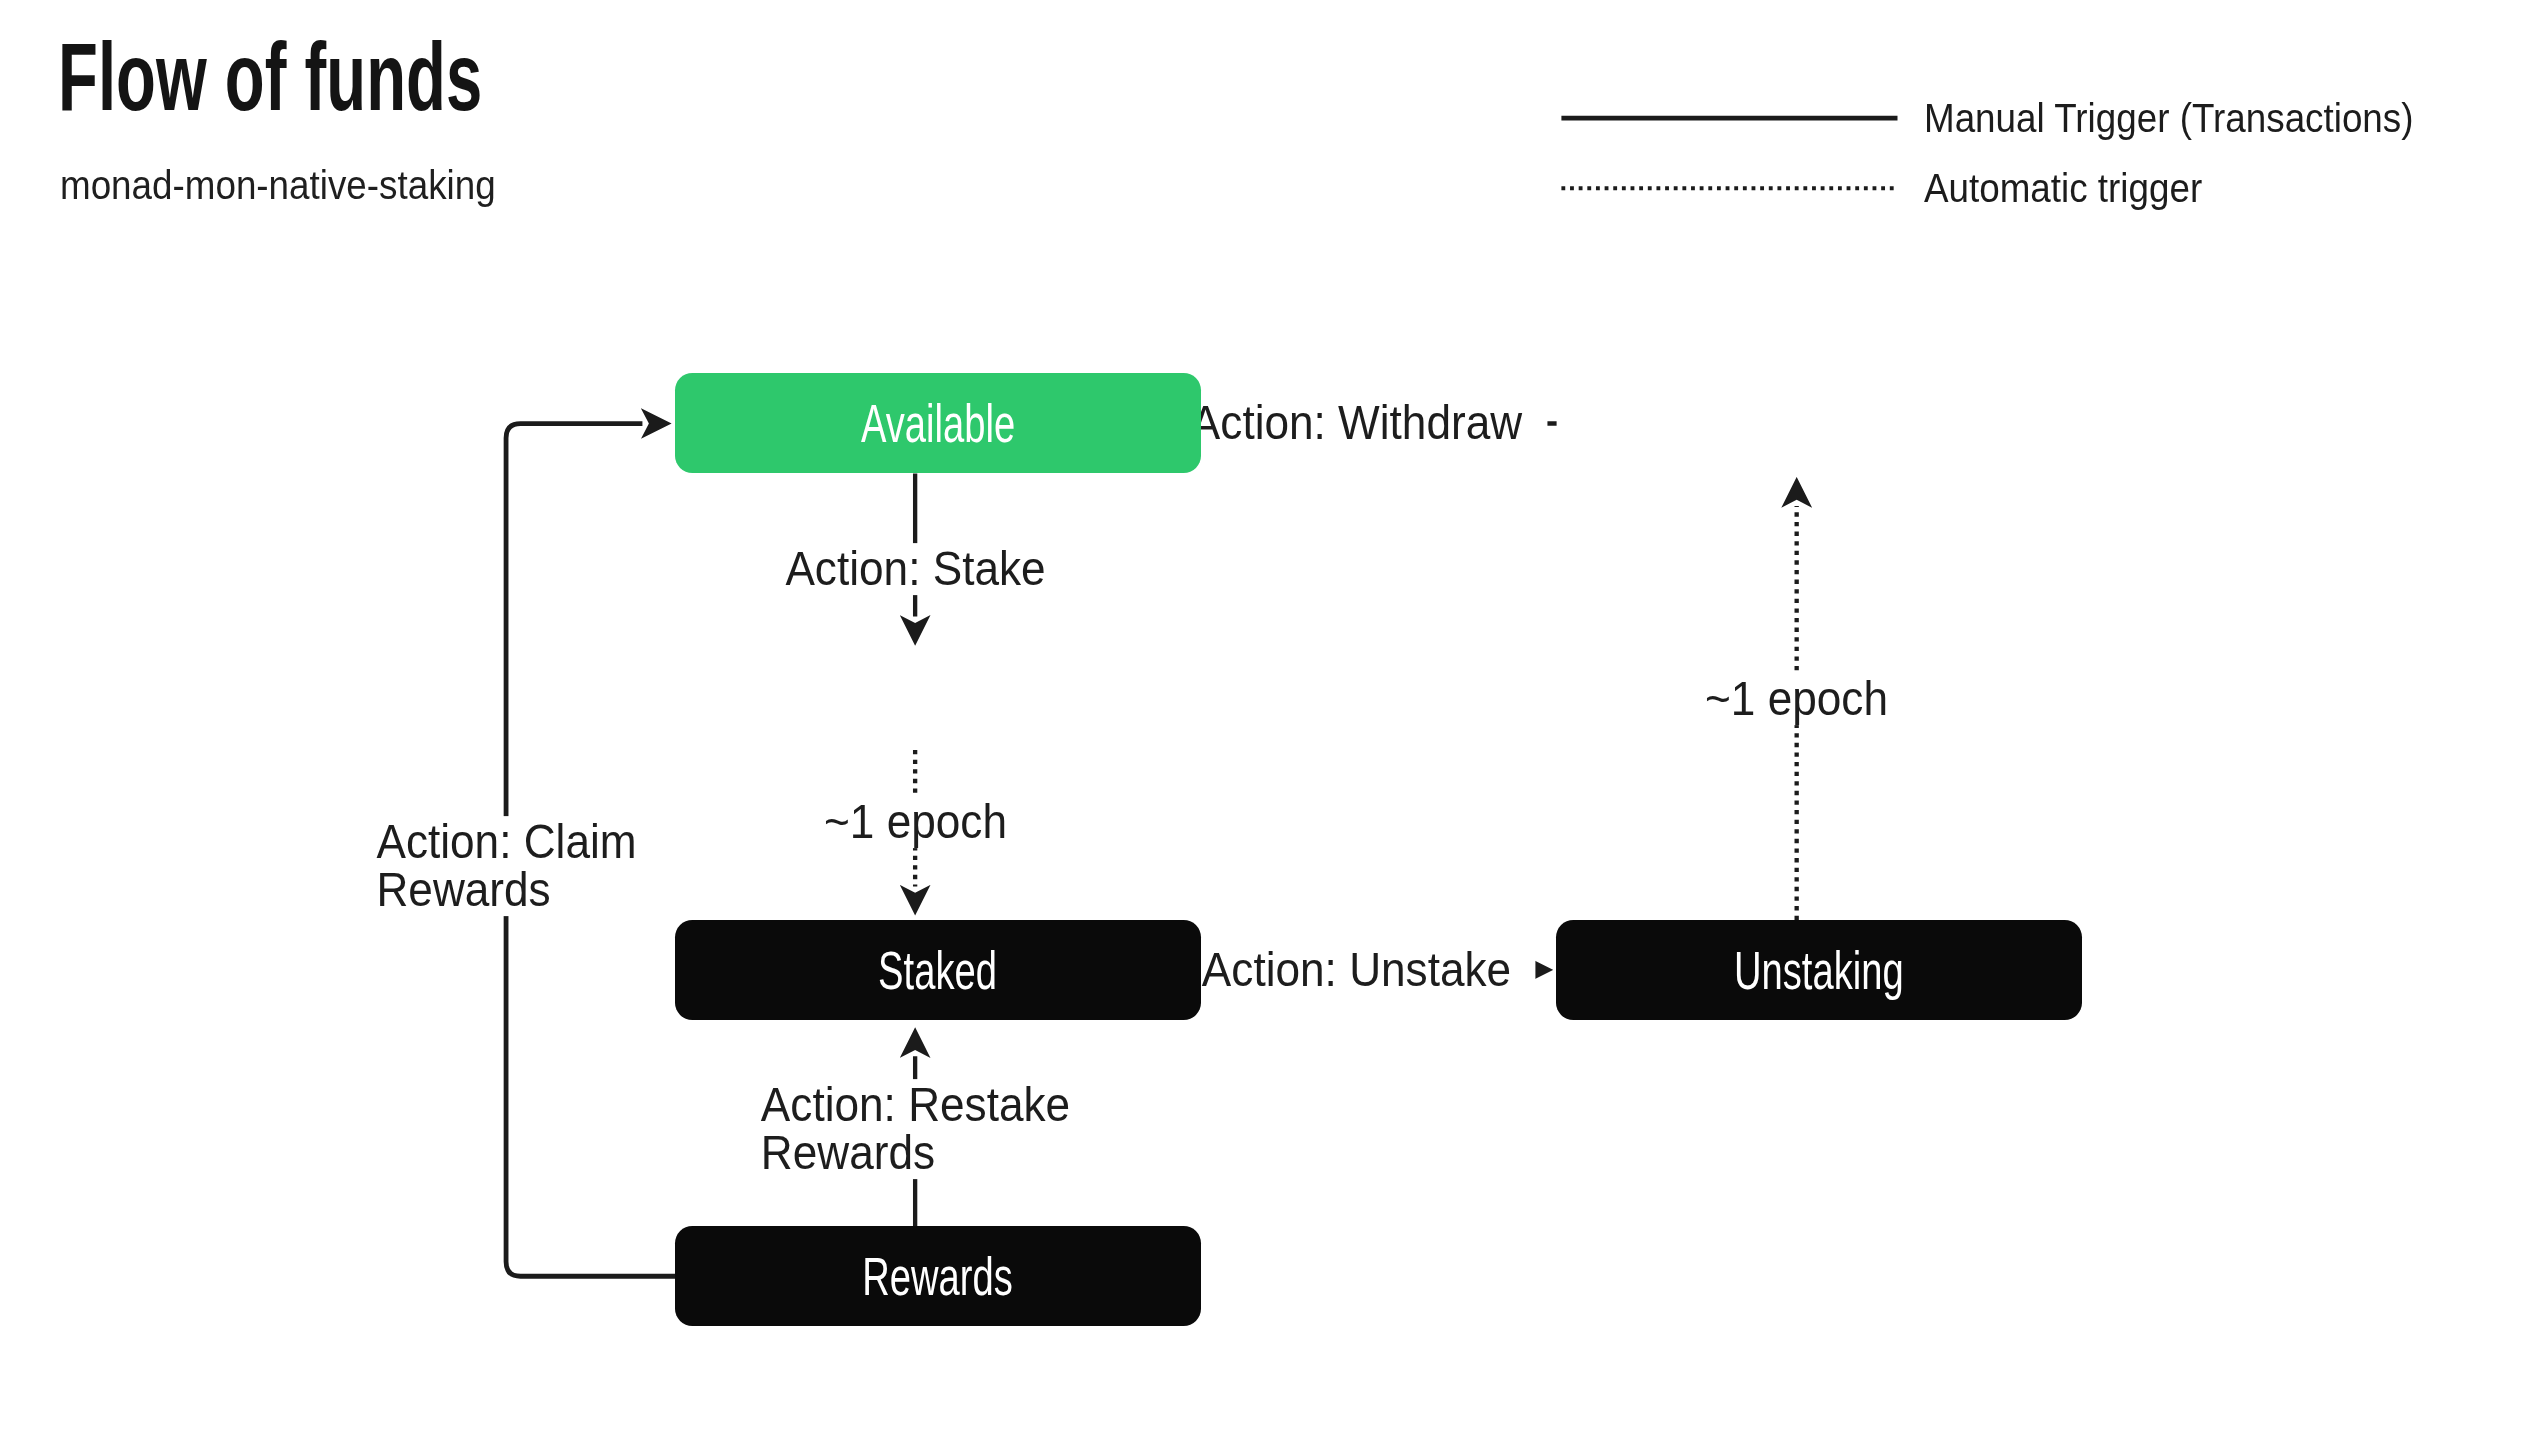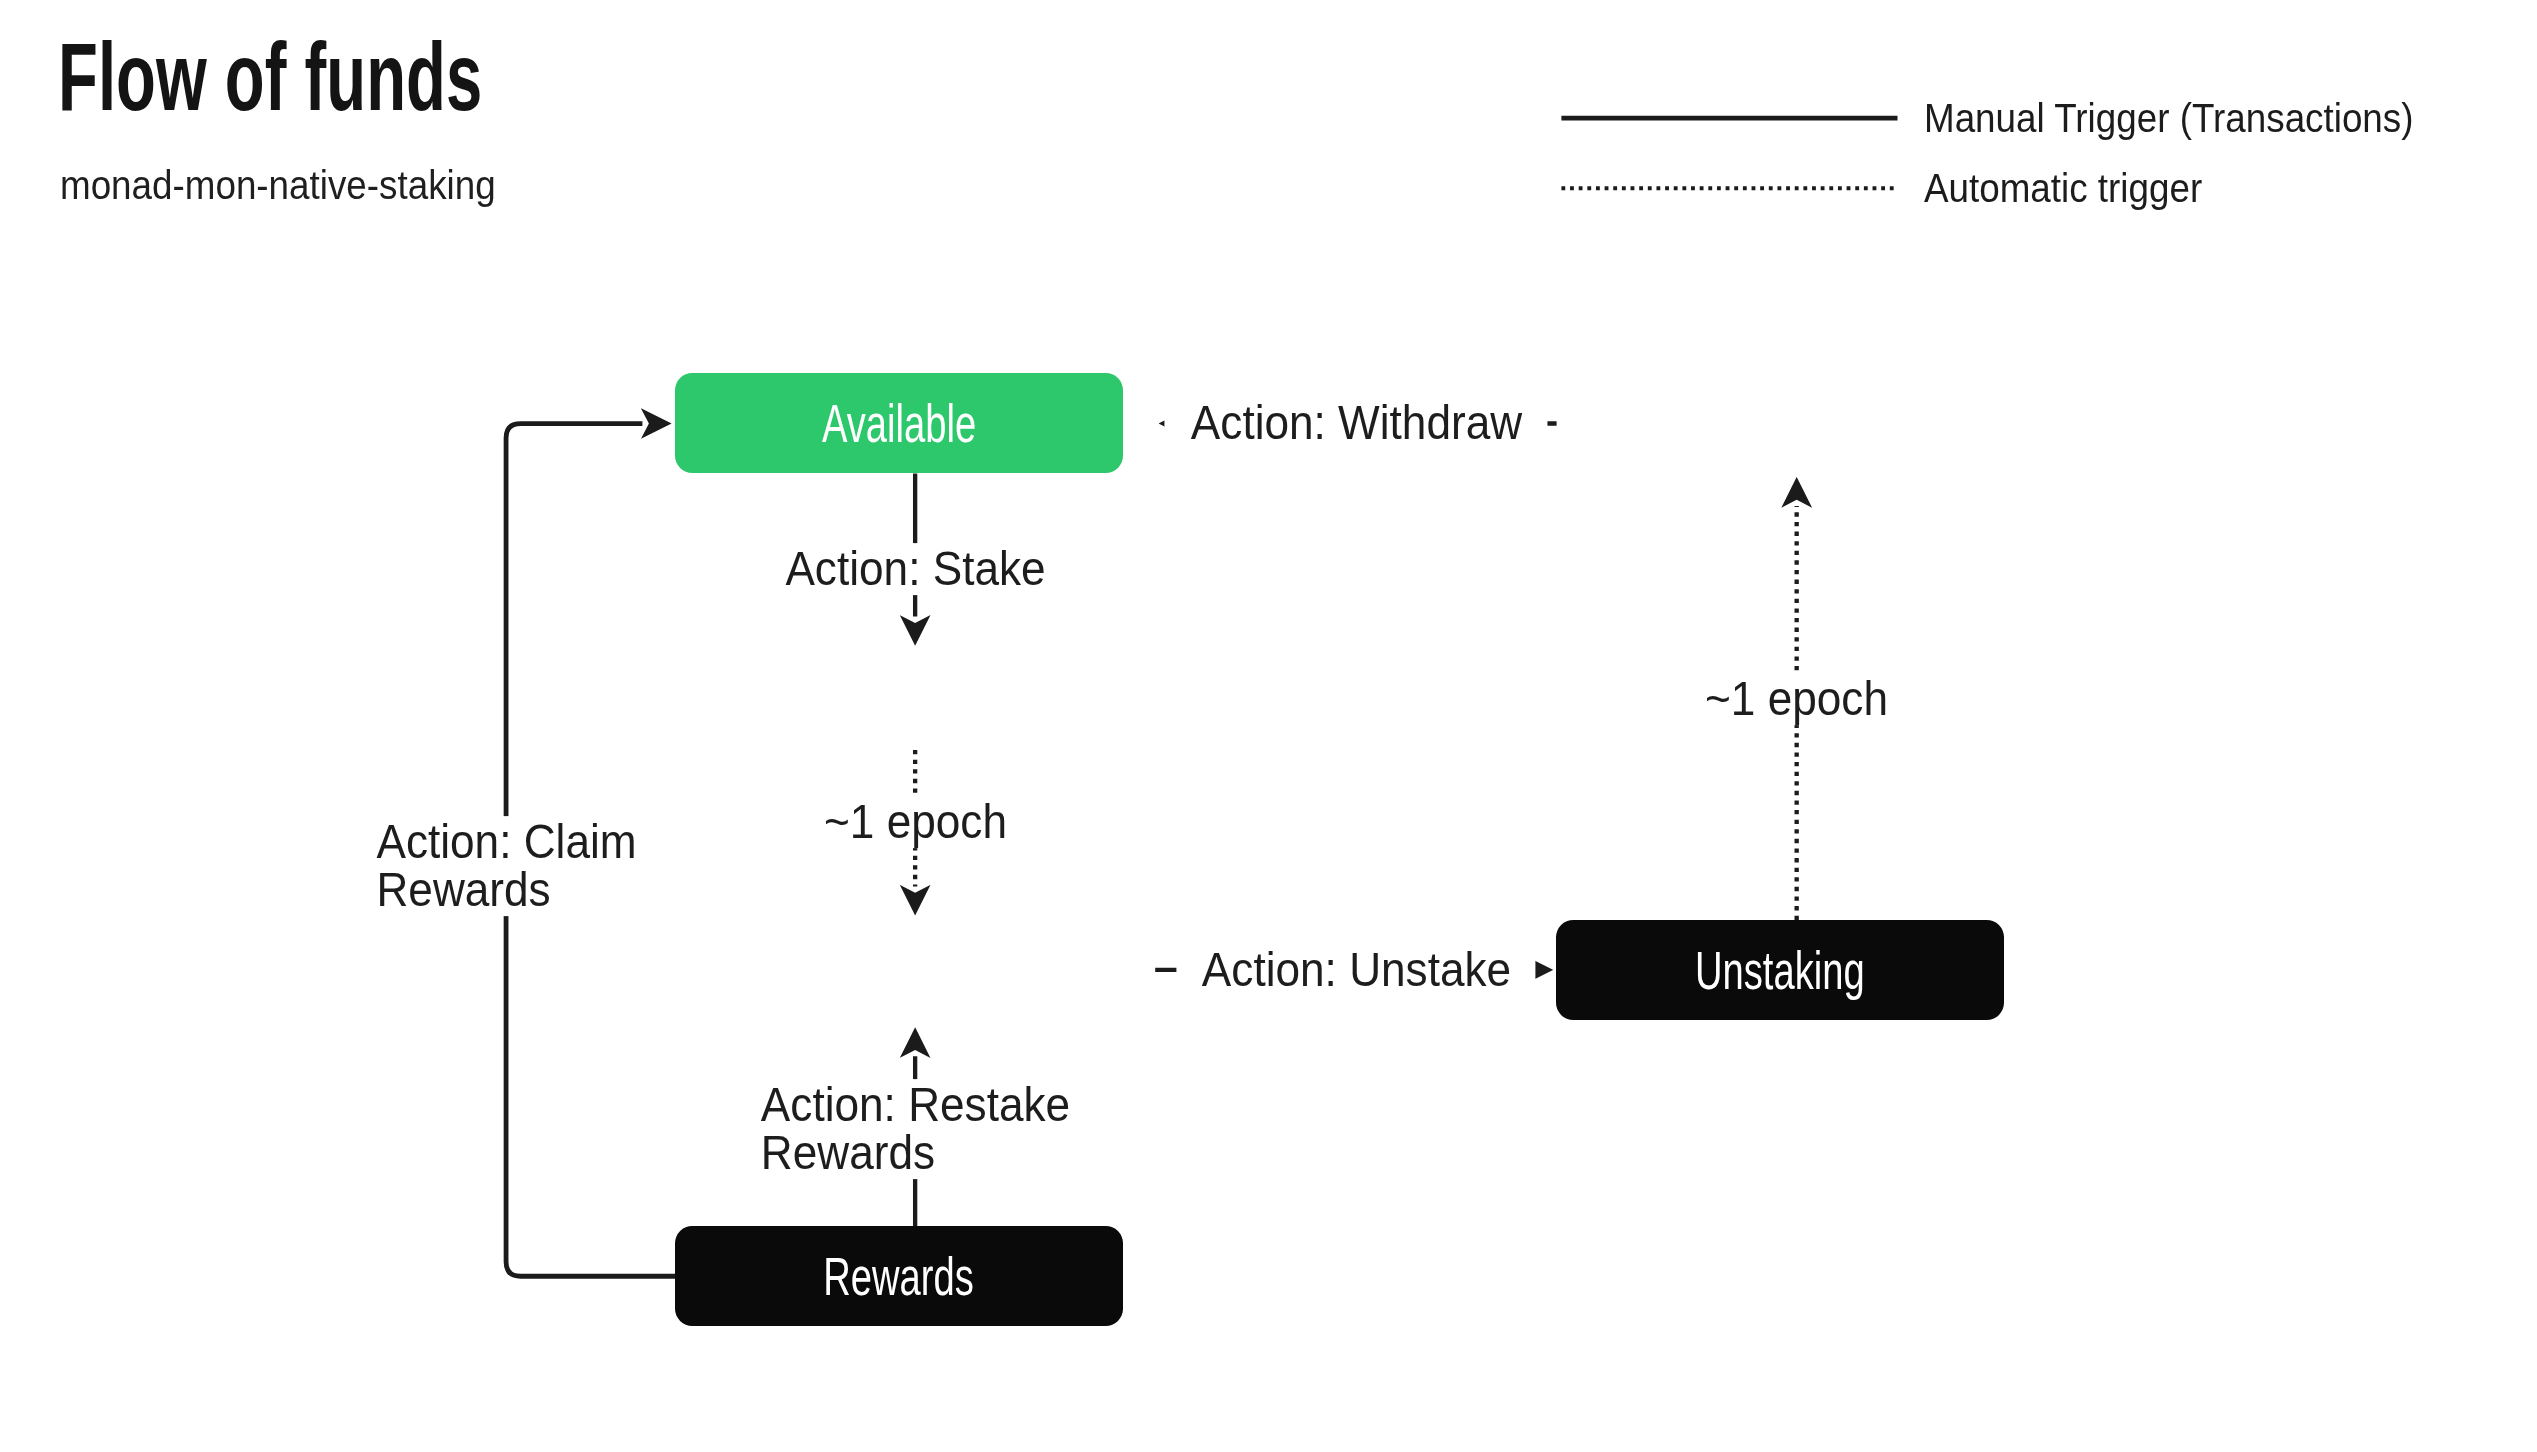--- a/index.html
+++ b/index.html
@@ -40,21 +40,21 @@
   svg.edges{position:absolute;left:0;top:0;width:2538px;height:1453px;}
   .edge{stroke:var(--line);fill:none;stroke-width:4.5px;}
   .edge.thick{stroke-width:5px;}
   .edge.dotted{stroke-dasharray:4.5 5.5;}
   .legend-line-solid{stroke:var(--line);stroke-width:5px;}
   .legend-line-dotted{stroke:var(--line);stroke-width:4px;stroke-dasharray:4 5;}
   .arrowhead{fill:var(--line);}
 
   
   .node{
-    position:absolute;width:448px;height:100px;border-radius:17.3px;
+    position:absolute;width:526px;height:100px;border-radius:17.3px;
     display:flex;align-items:center;justify-content:center;
     background:var(--black);
   }
   .node.green{background:var(--green);}
   .node .node-label{
     font-size:53px;color:var(--text-light);white-space:nowrap;
     transform:scaleX(0.72);transform-origin:center center;display:inline-block;
   }
   .node.pos-available{left:675px;top:373px;}
   .node.pos-unstaked{left:1556px;top:373px;}
@@ -140,20 +140,23 @@
   <div class="edge-label lbl-claim">
     <span class="inner">
       <span>Action: Claim</span>
       <span>Rewards</span>
     </span>
   </div>
 
   <div class="node green pos-available">
     <span class="node-label">Available</span>
   </div>
+  <div class="node pos-staked">
+    <span class="node-label">Staked</span>
+  </div>
   <div class="node pos-unstaking">
     <span class="node-label">Unstaking</span>
   </div>
   <div class="node pos-rewards">
     <span class="node-label">Rewards</span>
   </div>
 
 </div>
 
 

